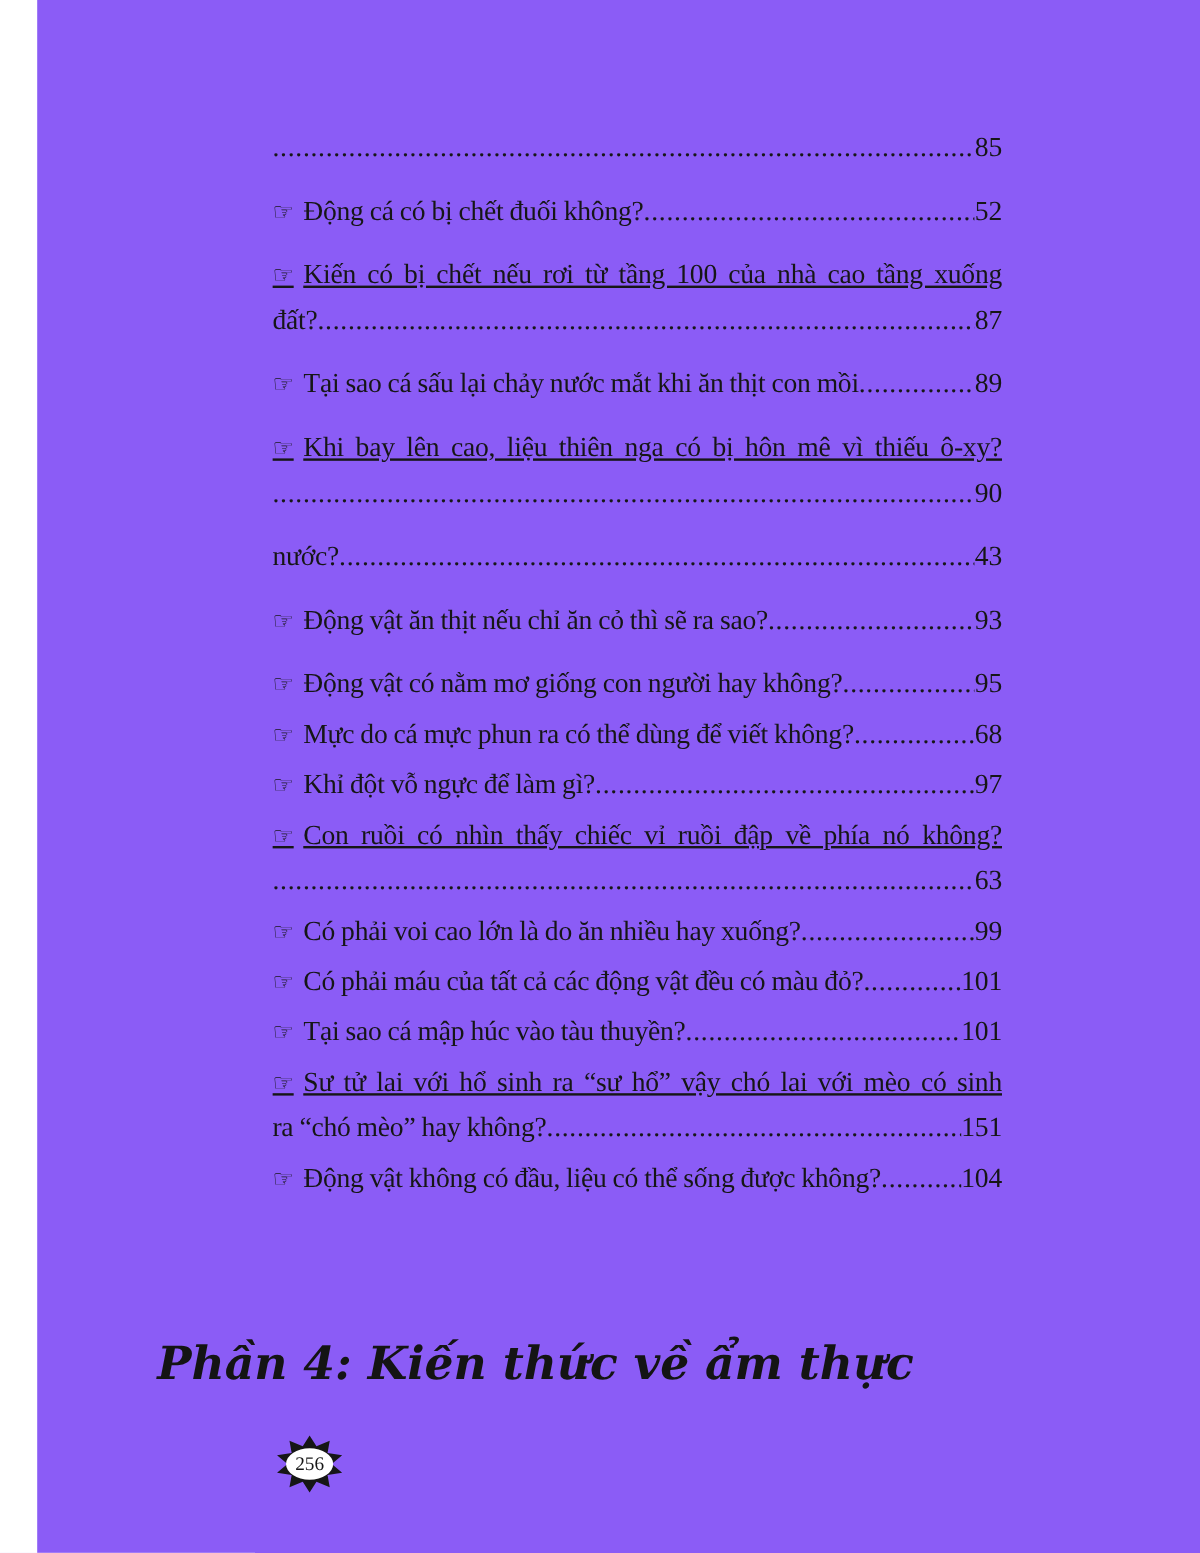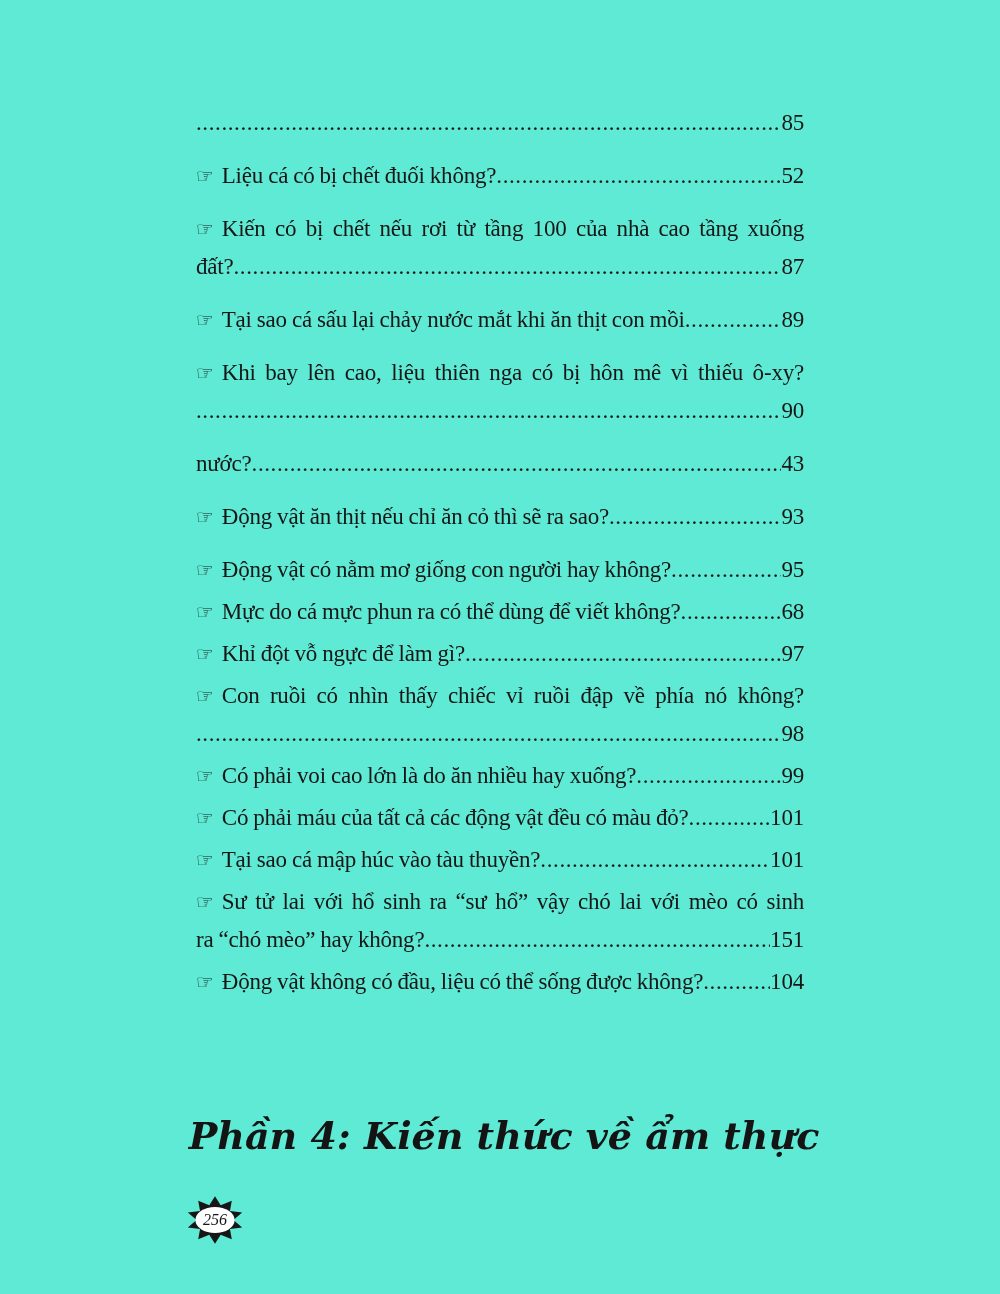--- a/index.html
+++ b/index.html
@@ -11,21 +11,22 @@
     width: 1000px;
     height: 1294px;
     position: relative;
     font-family: "Liberation Serif", "DejaVu Serif", serif;
     color: #161616;
     overflow: hidden;
   }
   .book-page {
     position: absolute;
     inset: 0;
-    background: #5eead4;
+    background: #8b5cf6;
+    margin-left: 31px;
   }
   
   .toc {
     position: absolute;
     left: 196px;
     top: 104px;
     width: 608px;
     font-size: 23px;
     line-height: 38px;
     letter-spacing: -0.2px;
@@ -36,20 +37,21 @@
 
   .row {
     display: flex;
     align-items: baseline;
     overflow: hidden;
   }
   .row.justified {
     display: block;
     text-align: justify;
     text-align-last: justify;
+    text-decoration: underline;
   }
   .hand {
     font-family: "DejaVu Sans", sans-serif;
     font-size: 20px;
     margin-right: 8px;
     flex: 0 0 auto;
   }
   .title {
     flex: 0 1 auto;
     min-width: 0;
@@ -68,38 +70,36 @@
     letter-spacing: 0.6px;
   }
   .pagenum { flex: 0 0 auto; }
 
   
   .section-heading {
     position: absolute;
     left: 100px;
     right: 92px;
     top: 1108px;
-    text-align: center;
     font-family: "DejaVu Serif", serif;
     font-style: italic;
     font-weight: bold;
     font-size: 38px;
     line-height: 56px;
     color: #141414;
     letter-spacing: 0px;
   }
 
   
   .badge {
     position: absolute;
-    left: 185px;
+    left: 197px;
     top: 1195px;
     width: 60px;
     height: 50px;
-    font-style: italic;
   }
   .badge svg { display: block; width: 100%; height: 100%; }
   .badge text {
     font-family: "Liberation Serif", serif;
     font-size: 27px;
     fill: #161616;
   }
 </style>
 </head>
 <body style="color: rgb(22, 22, 22); background: rgb(255, 255, 255);">
@@ -110,21 +110,21 @@
       <div class="toc-entry">
         <div class="row withpage">
           <span class="title"></span>
           <span class="leader"></span>
           <span class="pagenum">85</span>
         </div>
       </div>
       <div class="toc-entry">
         <div class="row withpage">
           <span class="hand">☞</span>
-          <span class="title">Liệu cá có bị chết đuối không?</span>
+          <span class="title">Động cá có bị chết đuối không?</span>
           <span class="leader"></span>
           <span class="pagenum">52</span>
         </div>
       </div>
       <div class="toc-entry">
         <div class="row justified"><span class="hand">☞</span><span class="title">Kiến có bị chết nếu rơi từ tầng 100 của nhà cao tầng xuống</span></div>
         <div class="row withpage">
           <span class="title">đất?</span>
           <span class="leader"></span>
           <span class="pagenum">87</span>
@@ -183,21 +183,21 @@
           <span class="title">Khỉ đột vỗ ngực để làm gì?</span>
           <span class="leader"></span>
           <span class="pagenum">97</span>
         </div>
       </div>
       <div class="toc-entry">
         <div class="row justified"><span class="hand">☞</span><span class="title">Con ruồi có nhìn thấy chiếc vỉ ruồi đập về phía nó không?</span></div>
         <div class="row withpage">
           <span class="title"></span>
           <span class="leader"></span>
-          <span class="pagenum">98</span>
+          <span class="pagenum">63</span>
         </div>
       </div>
       <div class="toc-entry">
         <div class="row withpage">
           <span class="hand">☞</span>
           <span class="title">Có phải voi cao lớn là do ăn nhiều hay xuống?</span>
           <span class="leader"></span>
           <span class="pagenum">99</span>
         </div>
       </div>

